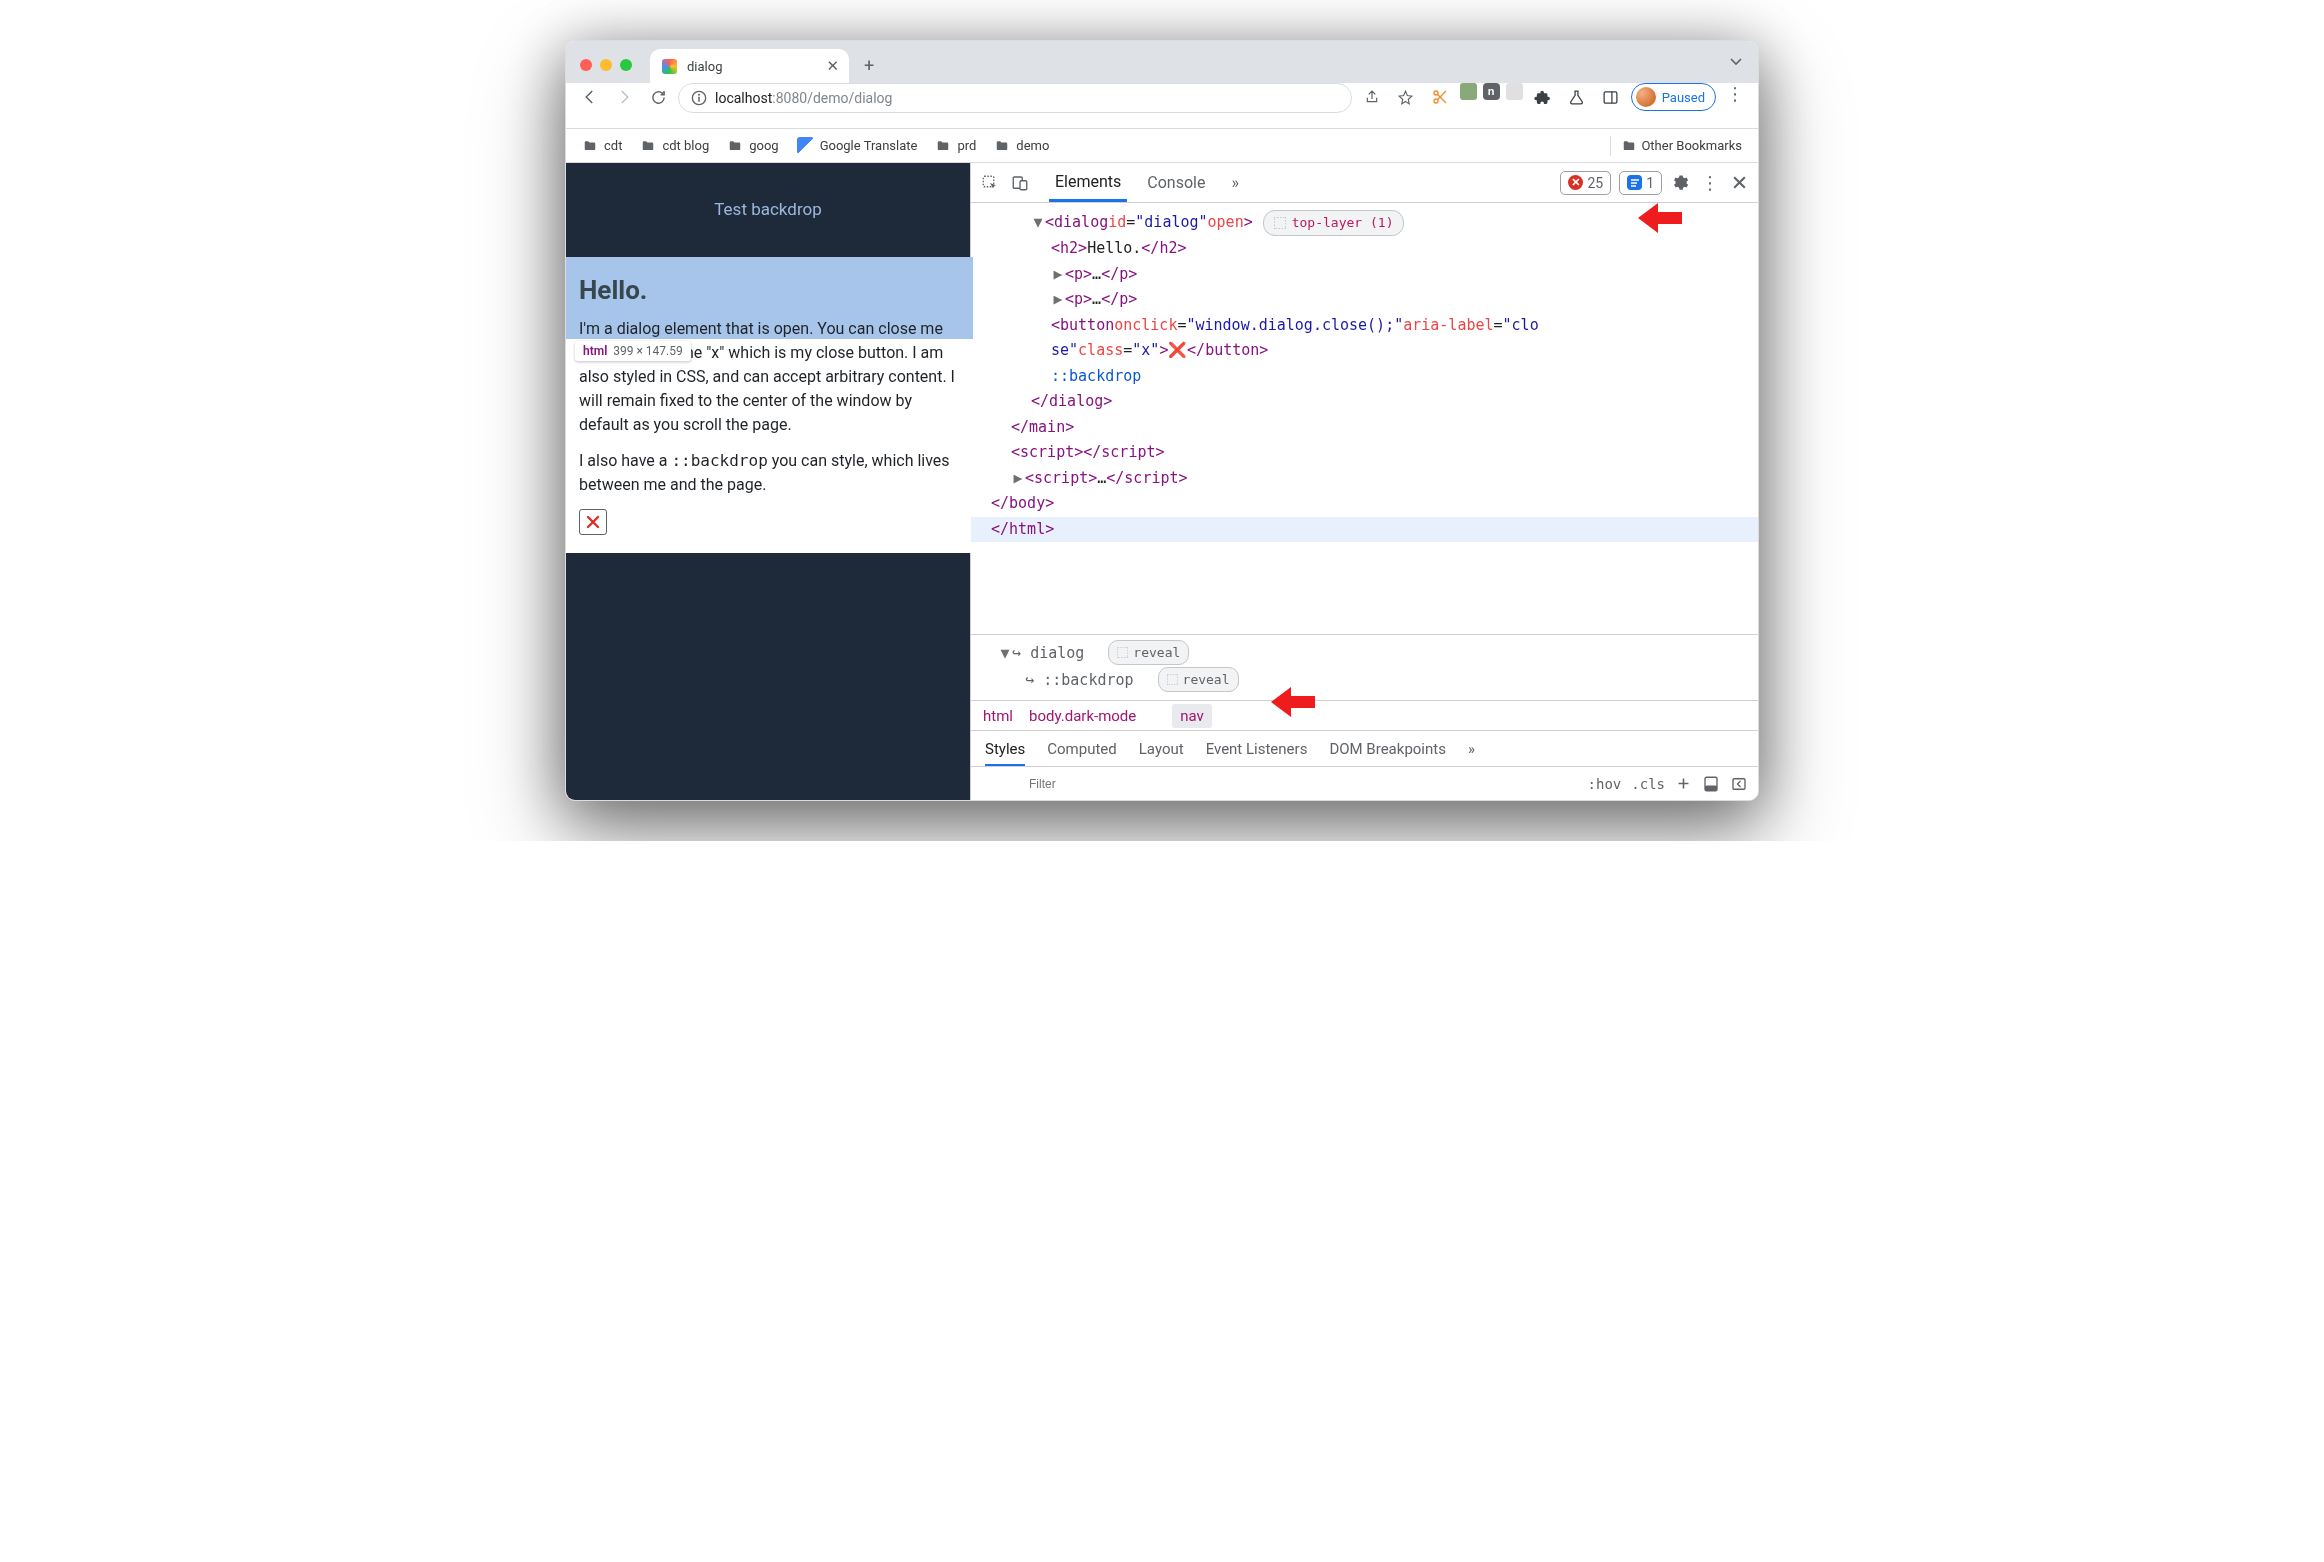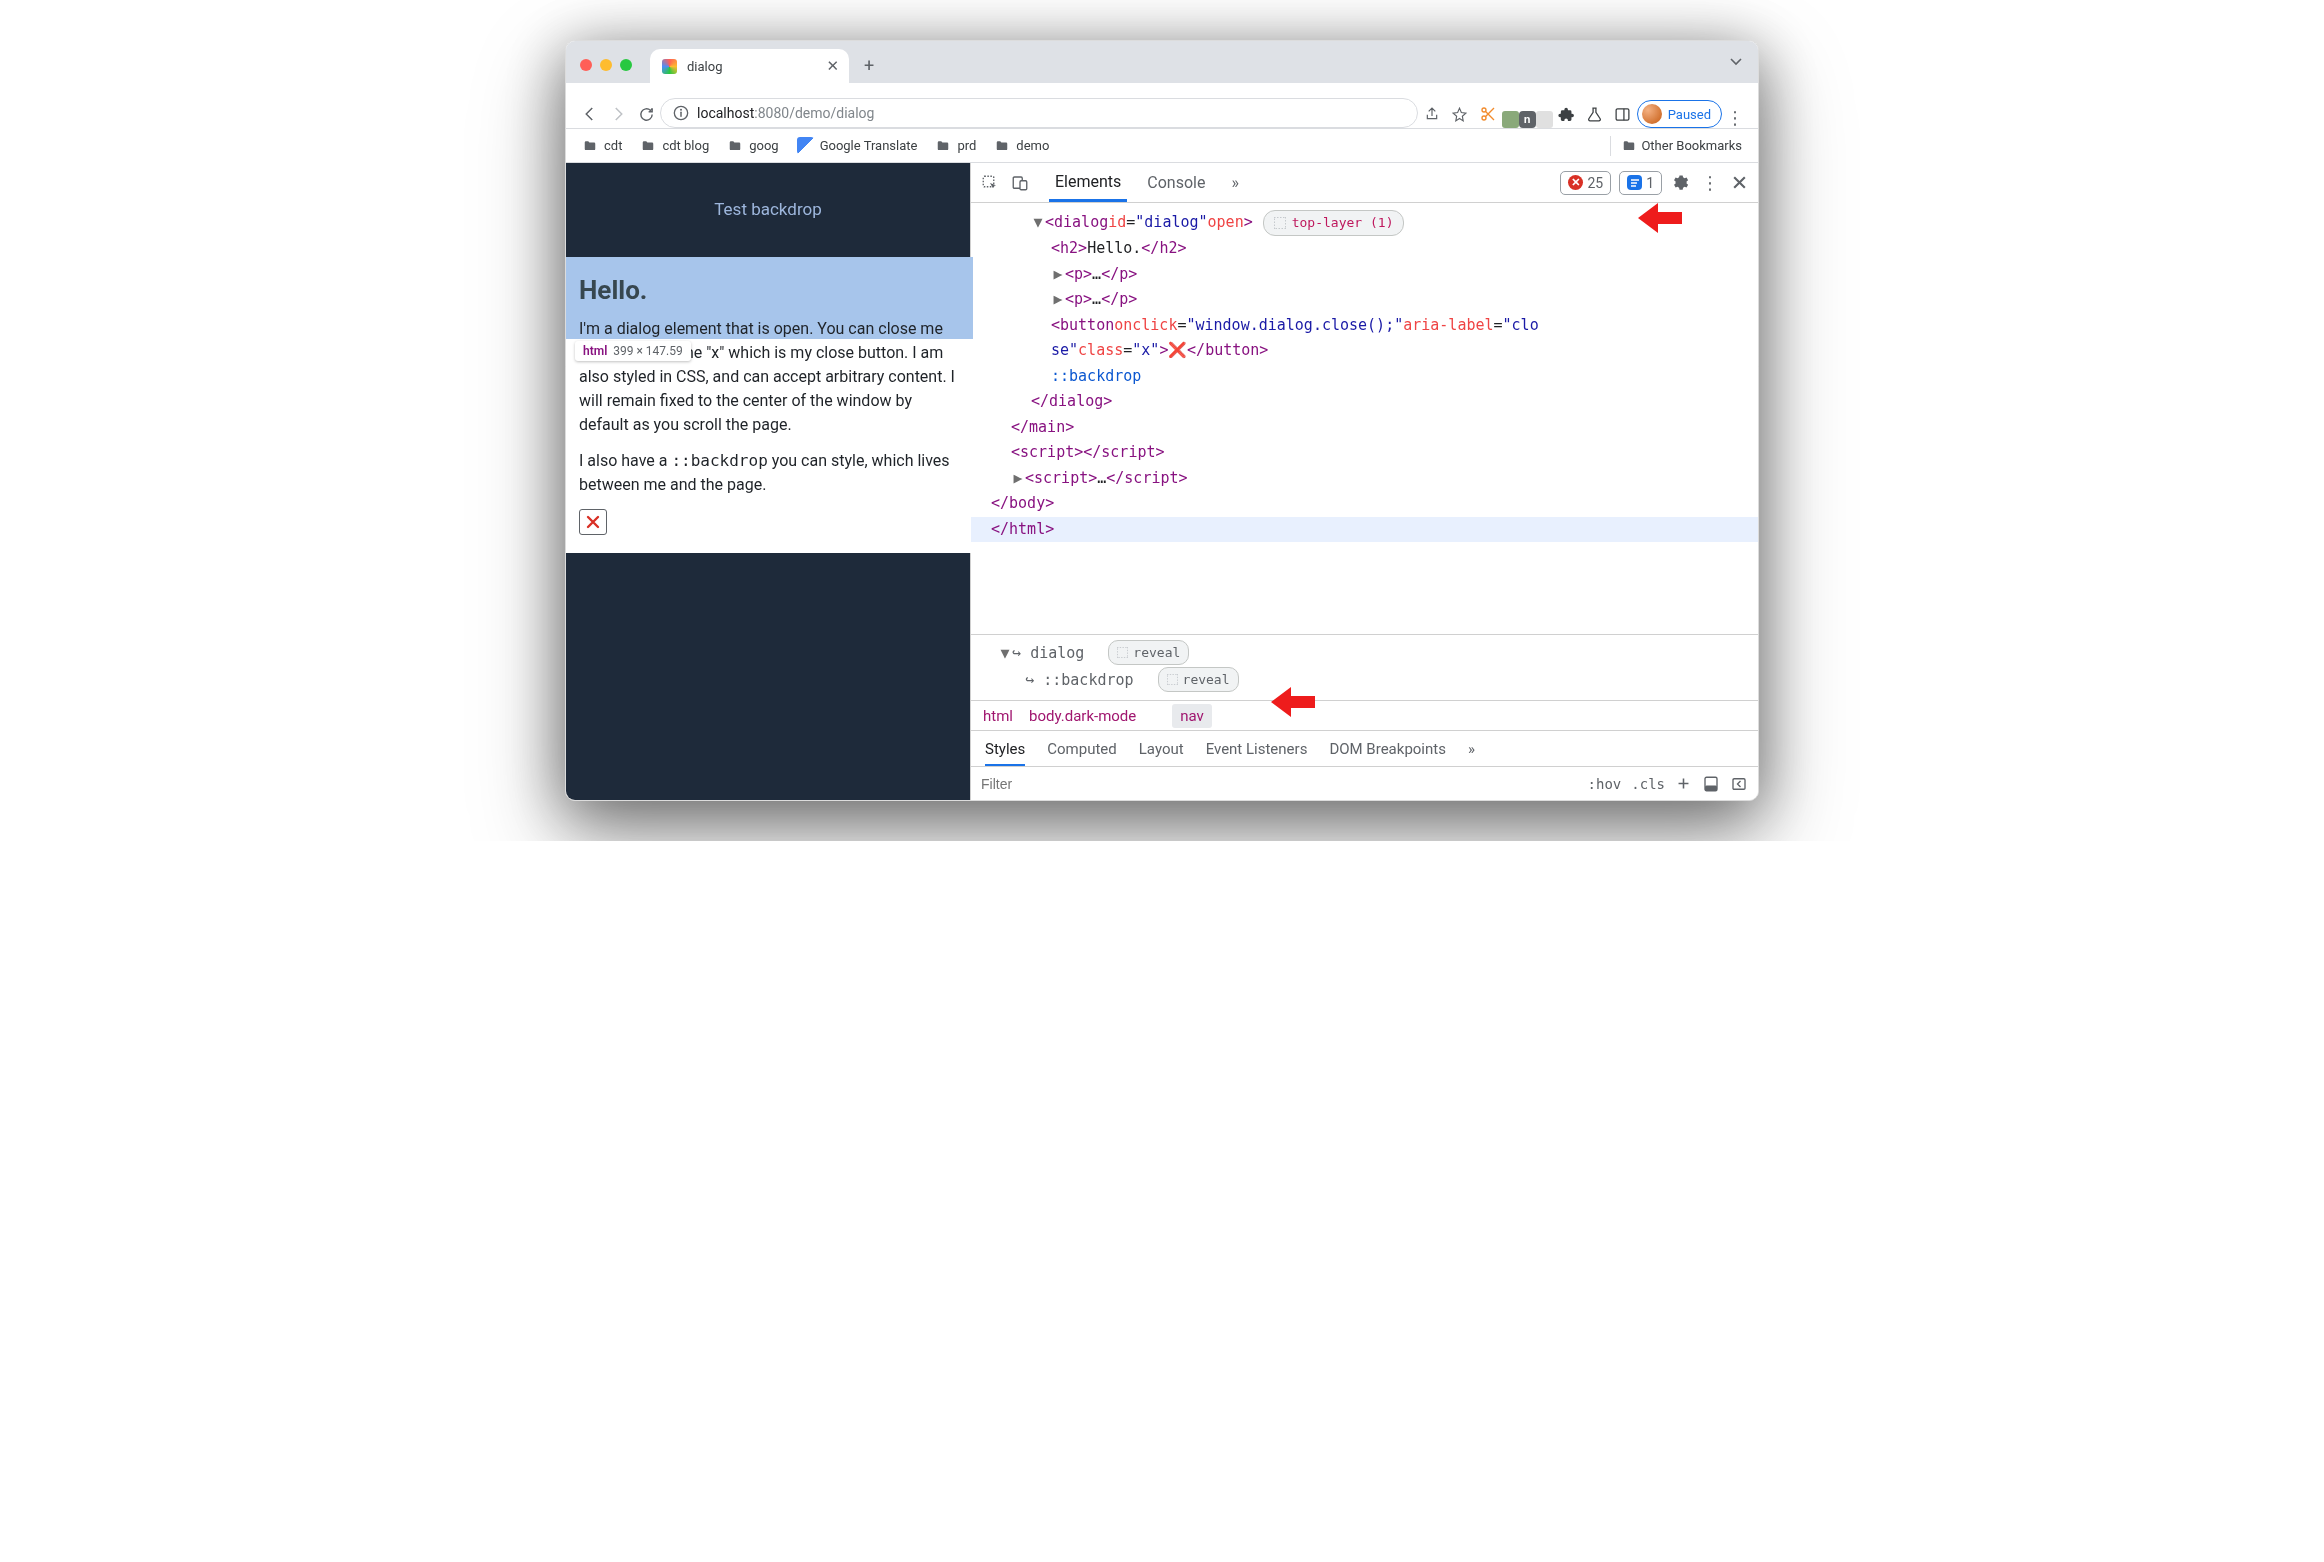--- a/index.html
+++ b/index.html
@@ -13,21 +13,21 @@
   .tl { width:12px; height:12px; border-radius:50%; }
   .tl.red{background:#ff5f57;} .tl.yel{background:#febc2e;} .tl.grn{background:#28c840;}
   .tab { background:#fff; height:34px; border-radius:10px 10px 0 0; display:flex; align-items:center; gap:10px; padding:0 10px 0 12px; margin-left:18px; min-width:199px; font-size:13px; color:#3c4043; }
   .tab .favicon{width:15px; height:15px; border-radius:3px; background:conic-gradient(#ff5f57,#febc2e,#28c840,#4f8ef7,#ff5f57);}
   .tab .closex{color:#5f6368; font-size:15px; margin-left:auto;}
   .newtab{display:flex;align-items:center;justify-content:center;width:28px;height:28px;margin-left:6px;margin-bottom:4px;color:#5f6368;font-size:18px;}
   .tabstrip .chev{position:absolute; right:14px; top:12px; color:#5f6368;}
   svg{display:block}
 
   
-  .toolbar { height:46px; background:#fff; border-bottom:1px solid #dadce0; display:flex; align-items:flex-end; padding:0 10px; }
+  .toolbar { height:46px; background:#fff; border-bottom:1px solid #dadce0; display:flex; align-items:flex-start; gap:6px; padding:0 10px; }
   .tbtn { width:28px; height:28px; display:flex; align-items:center; justify-content:center; color:#5f6368; border-radius:50%; }
   .tbtn.dis{color:#bfc2c6;}
   .omnibox{flex:1; height:30px; border:1px solid #dadce0; border-radius:16px; display:flex; align-items:center; padding:0 12px; gap:8px; color:#5f6368; font-size:14px;}
   .omnibox .url{color:#202124;}
   .omnibox .url .dim{color:#80868b;}
   .ricon{width:16px;height:16px;}
   .ext{width:17px;height:17px;border-radius:3px;background:#8aa97a;}
   .ext.n{background:#5f6368;color:#fff;font:bold 11px/17px sans-serif;text-align:center;border-radius:4px;}
   .ext.sp{background:#e0e0e0;}
   .avatar{width:20px;height:20px;border-radius:50%;background:radial-gradient(circle at 30% 30%,#f4b183,#c55a11);}
@@ -91,21 +91,21 @@
   .crumbs{height:30px;border-top:1px solid #d0d0d0;display:flex;align-items:center;font-size:15px;gap:16px;padding:0 12px;}
   .crumbs span{color:#a0166f;}
   .crumbs .sel{background:#e8eaed;color:#a0166f;padding:3px 8px;border-radius:3px;margin-left:20px;}
 
   
   .subtabs{height:36px;border-top:1px solid #d0d0d0;display:flex;align-items:center;font-size:15px;color:#5f6368;gap:22px;padding:0 14px;}
   .subtabs .active{color:#202124;border-bottom:3px solid #1a73e8;padding-bottom:6px;padding-top:9px;}
 
   
   .filterbar{height:34px;border-top:1px solid #d0d0d0;display:flex;align-items:center;font-size:14px;color:#5f6368;padding:0 10px;gap:10px;}
-  .filterbar input{border:none;outline:none;flex:1;font-size:14px;color:#5f6368;}
+  .filterbar input{border:none;outline:none;flex:1;font-size:12px;color:#5f6368;margin-left:48px;}
   .fchip{font-family:Menlo,monospace;font-size:14px;color:#5f6368;}
 
   
   .toplayer-block{font-family:Menlo,Consolas,monospace;font-size:15px;border-top:1px solid #d0d0d0;padding:5px 0 6px 0;line-height:1.8;color:#5f6368;position:relative;}
   .toplayer-block .ln{white-space:pre;}
   .revchip{display:inline-flex;align-items:center;gap:5px;border:1px solid #c4c7c5;background:#f1f3f4;border-radius:10px;padding:0 8px;font-size:13px;margin-left:24px;}
 
 </style>
 </head>
 <body>

